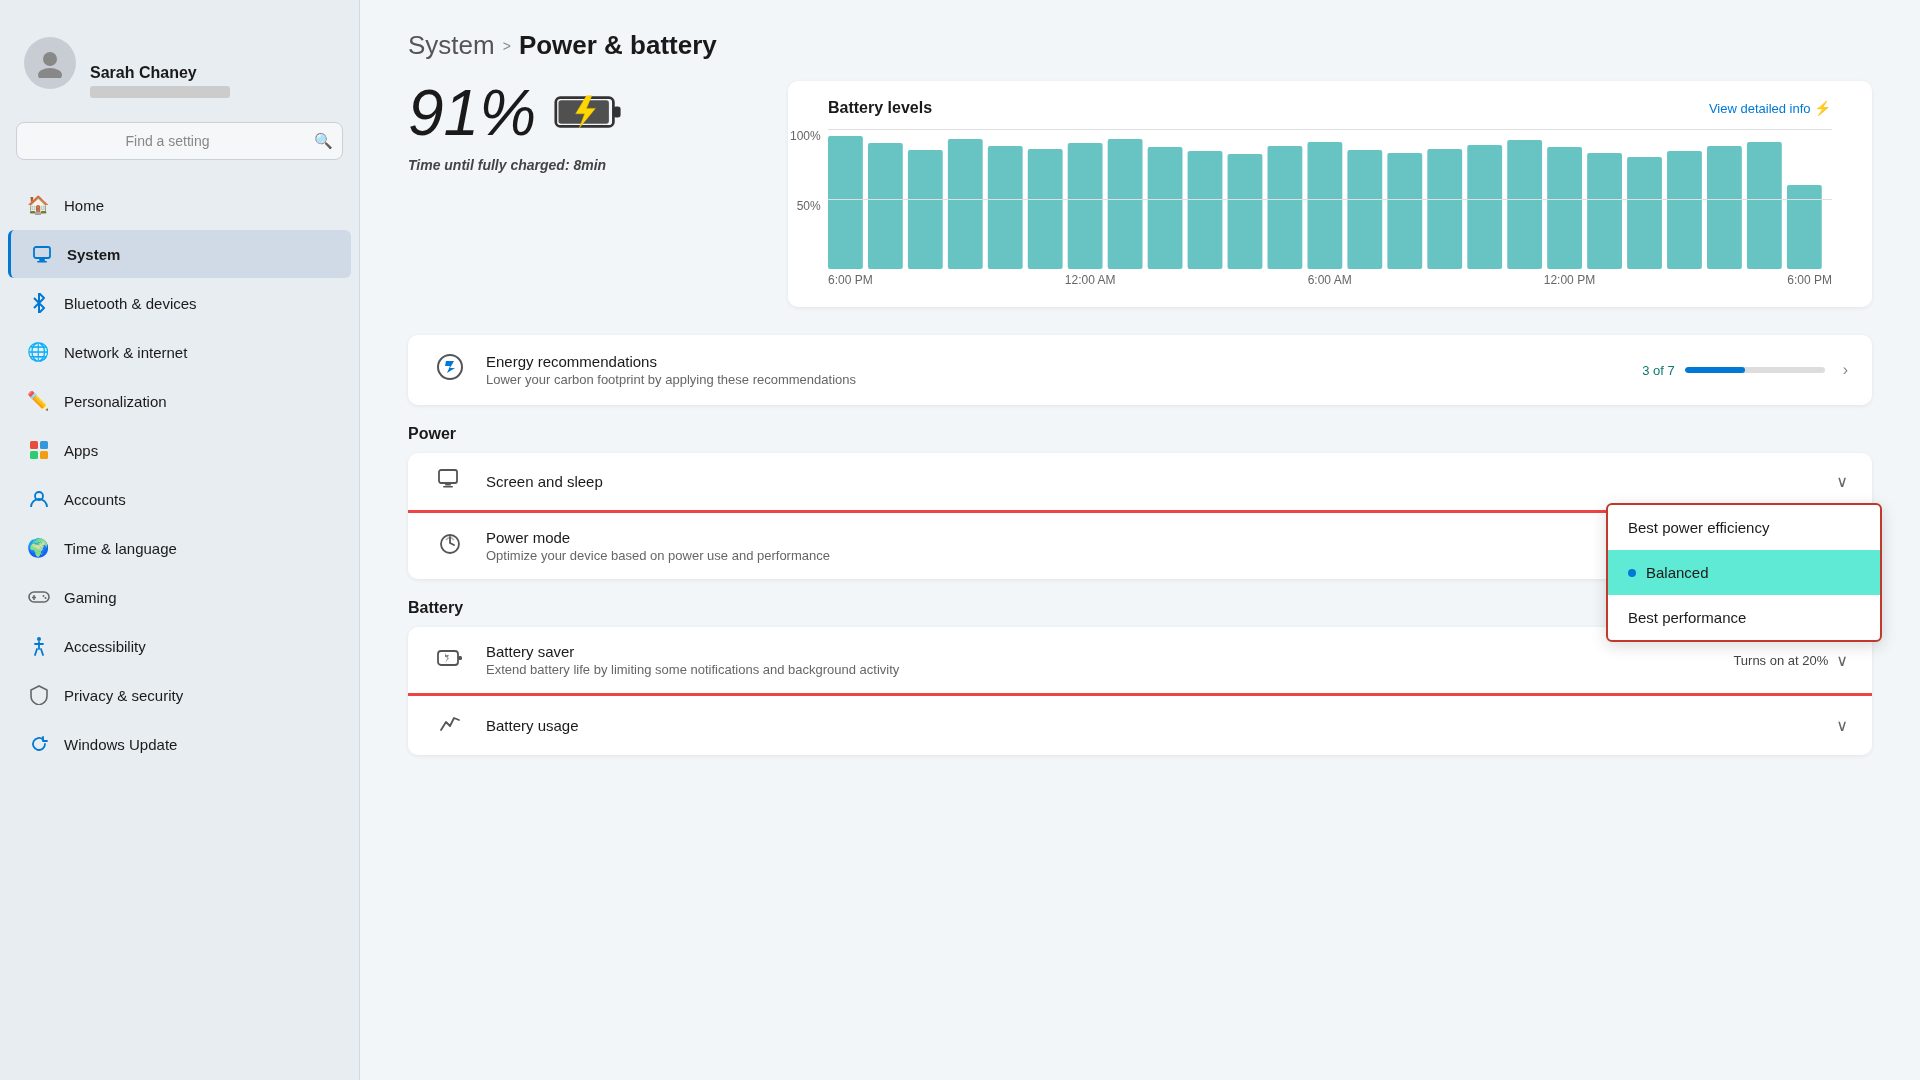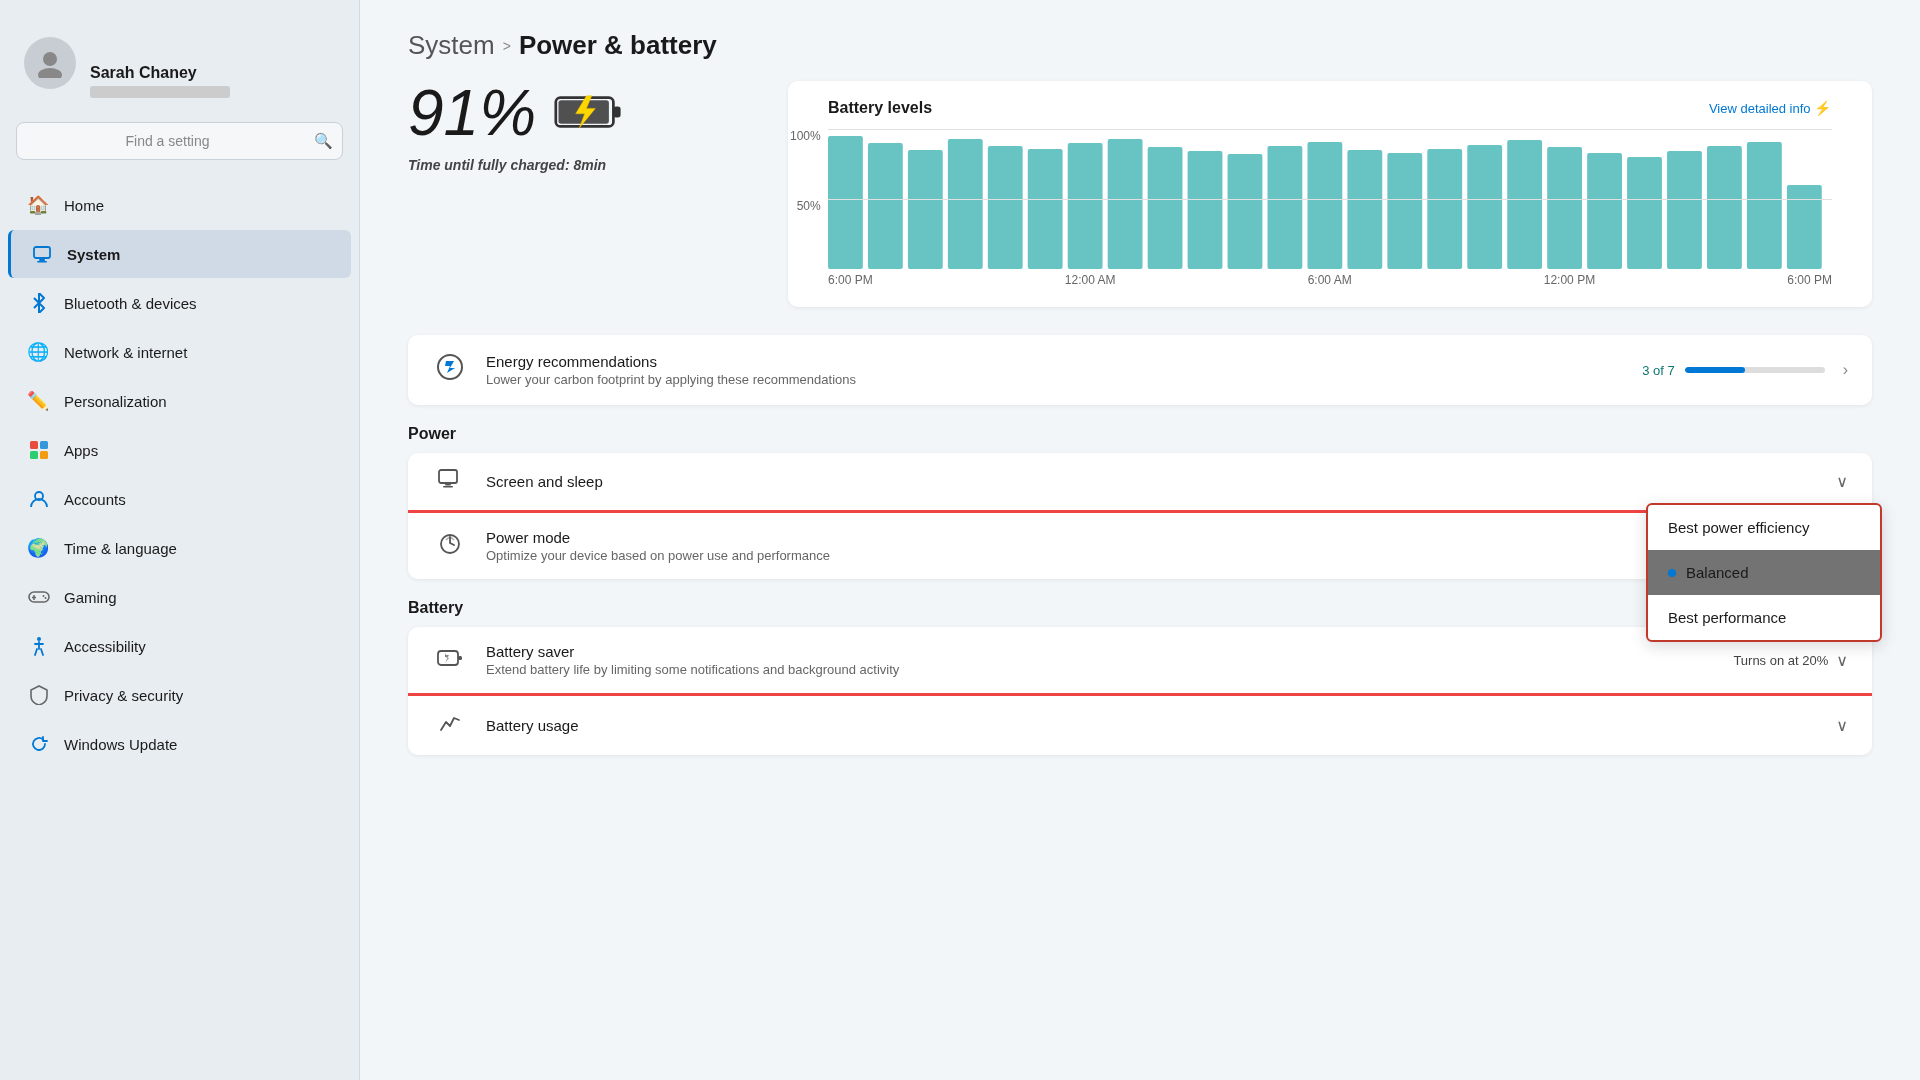--- a/index.html
+++ b/index.html
@@ -335,36 +335,36 @@
     
     .power-mode-dropdown {
       position: absolute;
       right: 0;
       top: 0;
       background: white;
       border: 2px solid #c0392b;
       border-radius: 6px;
       box-shadow: 0 4px 16px rgba(0,0,0,0.15);
       z-index: 100;
-      width: 236px;
+      width: 276px;
       overflow: hidden;
     }
 
     .dropdown-option {
       padding: 14px 20px;
       font-size: 15px;
       color: #1a1a1a;
       cursor: pointer;
       display: flex;
       align-items: center;
       gap: 10px;
     }
 
     .dropdown-option.selected {
-      background: #737373;
+      background: #5eead4;
     }
 
     .dropdown-option .dot {
       width: 8px;
       height: 8px;
       border-radius: 50%;
       background: #0078d4;
       flex-shrink: 0;
     }
 

